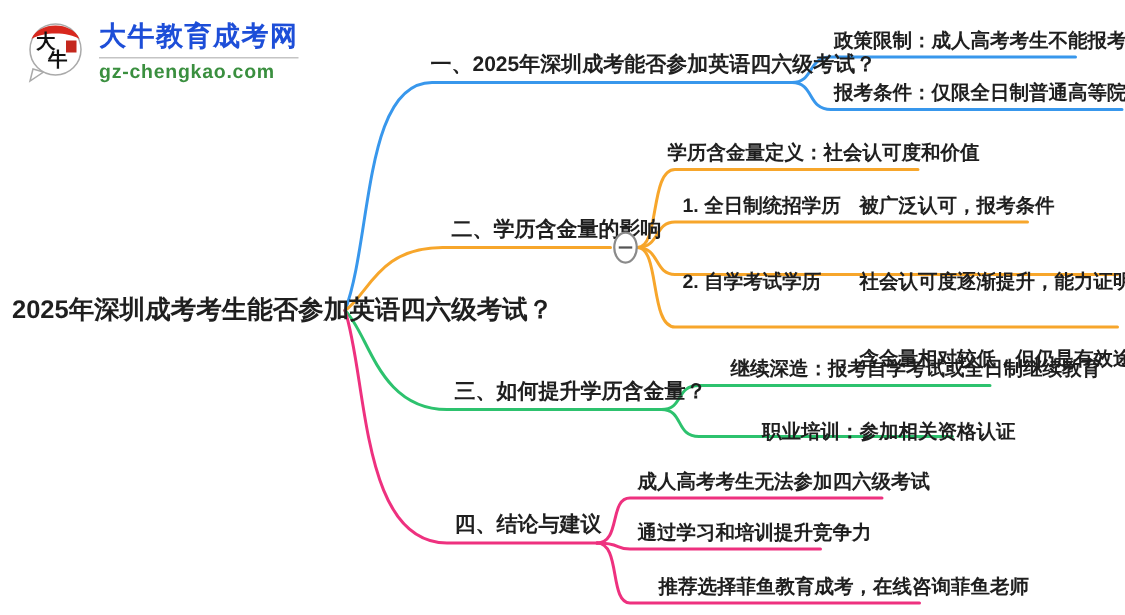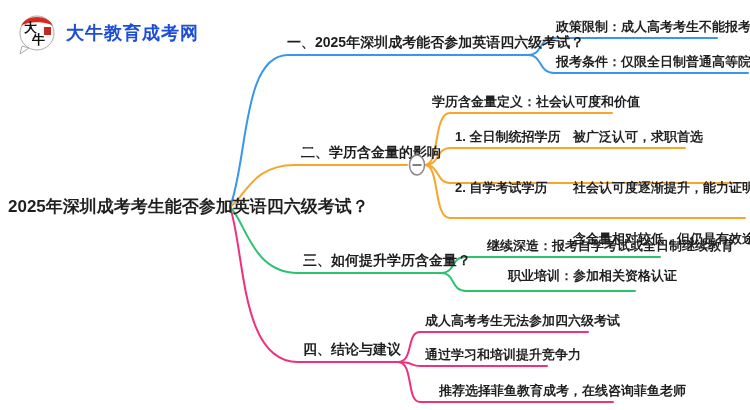--- a/index.html
+++ b/index.html
@@ -50,53 +50,54 @@
     <svg width="42" height="46" viewBox="0 0 42 46">
       <path d="M6 36 L4 44 L13 38 Z" fill="#fff" stroke="#aaa" stroke-width="1"></path>
       <circle cx="21" cy="23" r="17" fill="#fff" stroke="#aaa" stroke-width="1"></circle>
       <path d="M5 16 C10 4 32 4 37 16 C30 11 12 11 5 16 Z" fill="#d8281e"></path>
       <text x="8" y="22" font-size="13" font-weight="bold" fill="#111" font-family="'DejaVu Sans',sans-serif">大</text>
       <text x="16" y="34" font-size="13" font-weight="bold" fill="#111" font-family="'DejaVu Sans',sans-serif">牛</text>
       <rect x="28" y="17" width="7" height="8" fill="#c4271d"></rect>
     </svg>
     <div class="logo-text">
       <div class="logo-title" style="color:#1d4ed8;">大牛教育成考网</div>
+      <div class="logo-domain" style="color:#3a8f3f;">gz-chengkao.com</div>
     </div>
   </div>
 
   <div class="node" style="left:8px;top:198px;font-size:17px;">2025年深圳成考考生能否参加英语四六级考试？</div>
 
   <div class="node" style="left:287px;top:34px;">一、2025年深圳成考能否参加英语四六级考试？</div>
   <div class="node" style="left:301px;top:144px;">二、学历含金量的影响</div>
   <div class="node" style="left:303px;top:252px;">三、如何提升学历含金量？</div>
   <div class="node" style="left:303px;top:341px;">四、结论与建议</div>
 
   <div class="collapse">
     <svg width="18" height="22" viewBox="0 0 18 22">
       <ellipse cx="9" cy="11" rx="7.5" ry="10" fill="#fff" stroke="#8a8a8a" stroke-width="1.5"></ellipse>
       <line x1="4.5" y1="11" x2="13.5" y2="11" stroke="#555" stroke-width="1.5"></line>
     </svg>
   </div>
 
   <div class="node child" style="left:556px;top:19px;">政策限制：成人高考考生不能报考</div>
   <div class="node child" style="left:556px;top:54px;">报考条件：仅限全日制普通高等院校在校生</div>
 
-  <div class="node child" style="left:432px;top:94px;">学历含金量定义：社会认可度和价值</div>
+  <div class="node child" style="left:445px;top:94px;">学历含金量定义：社会认可度和价值</div>
   <div class="node child pair" style="left:455px;top:129px;">
     <span>1. 全日制统招学历</span>
-    <span class="desc">被广泛认可，求职首选</span>
+    <span class="desc">被广泛认可，报考条件</span>
   </div>
   <div class="node child pair" style="left:455px;top:164px;">
     <span>2. 自学考试学历</span>
     <span class="desc">社会认可度逐渐提升，能力证明</span>
   </div>
   <div class="node child pair" style="left:455px;top:199px;">
     <span class="desc">含金量相对较低，但仍是有效途径</span>
   </div>
 
   <div class="node child" style="left:487px;top:238px;">继续深造：报考自学考试或全日制继续教育</div>
-  <div class="node child" style="left:468px;top:268px;padding-left:40px;">职业培训：参加相关资格认证</div>
+  <div class="node child" style="left:468px;top:280px;padding-left:40px;">职业培训：参加相关资格认证</div>
 
   <div class="node child" style="left:425px;top:313px;">成人高考考生无法参加四六级考试</div>
   <div class="node child" style="left:425px;top:347px;text-align:center;">通过学习和培训提升竞争力</div>
   <div class="node child" style="left:439px;top:383px;">推荐选择菲鱼教育成考，在线咨询菲鱼老师</div>
 
 </div>
 
 </body></html>

